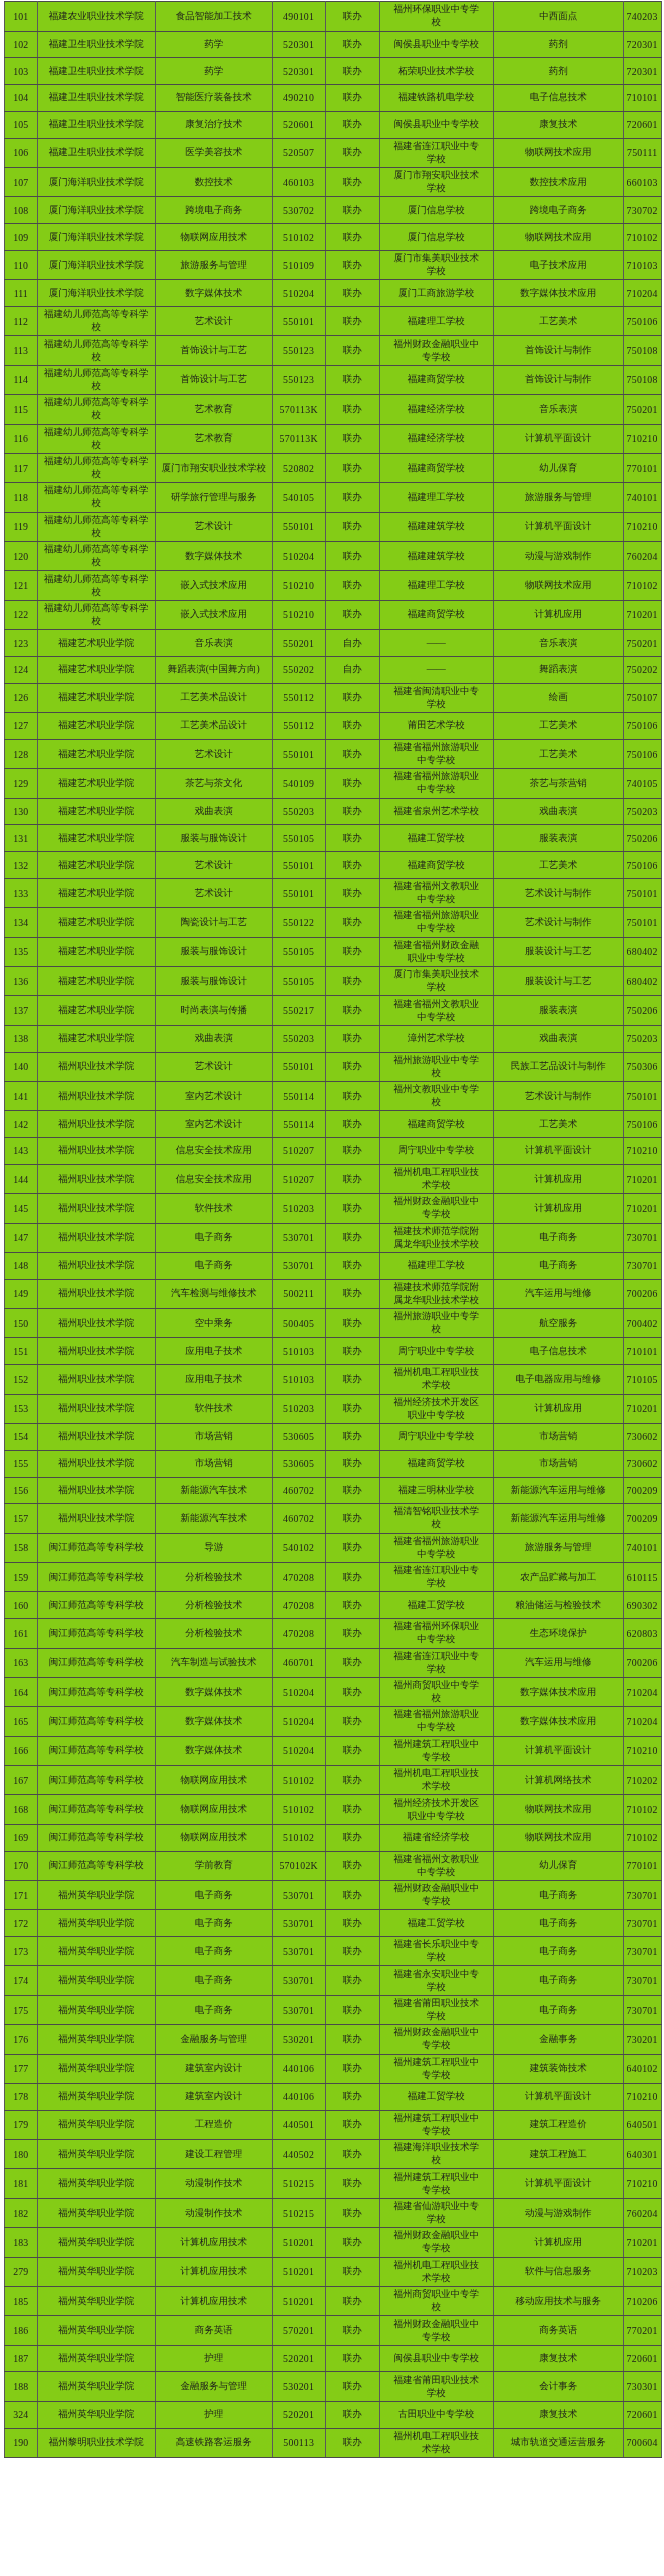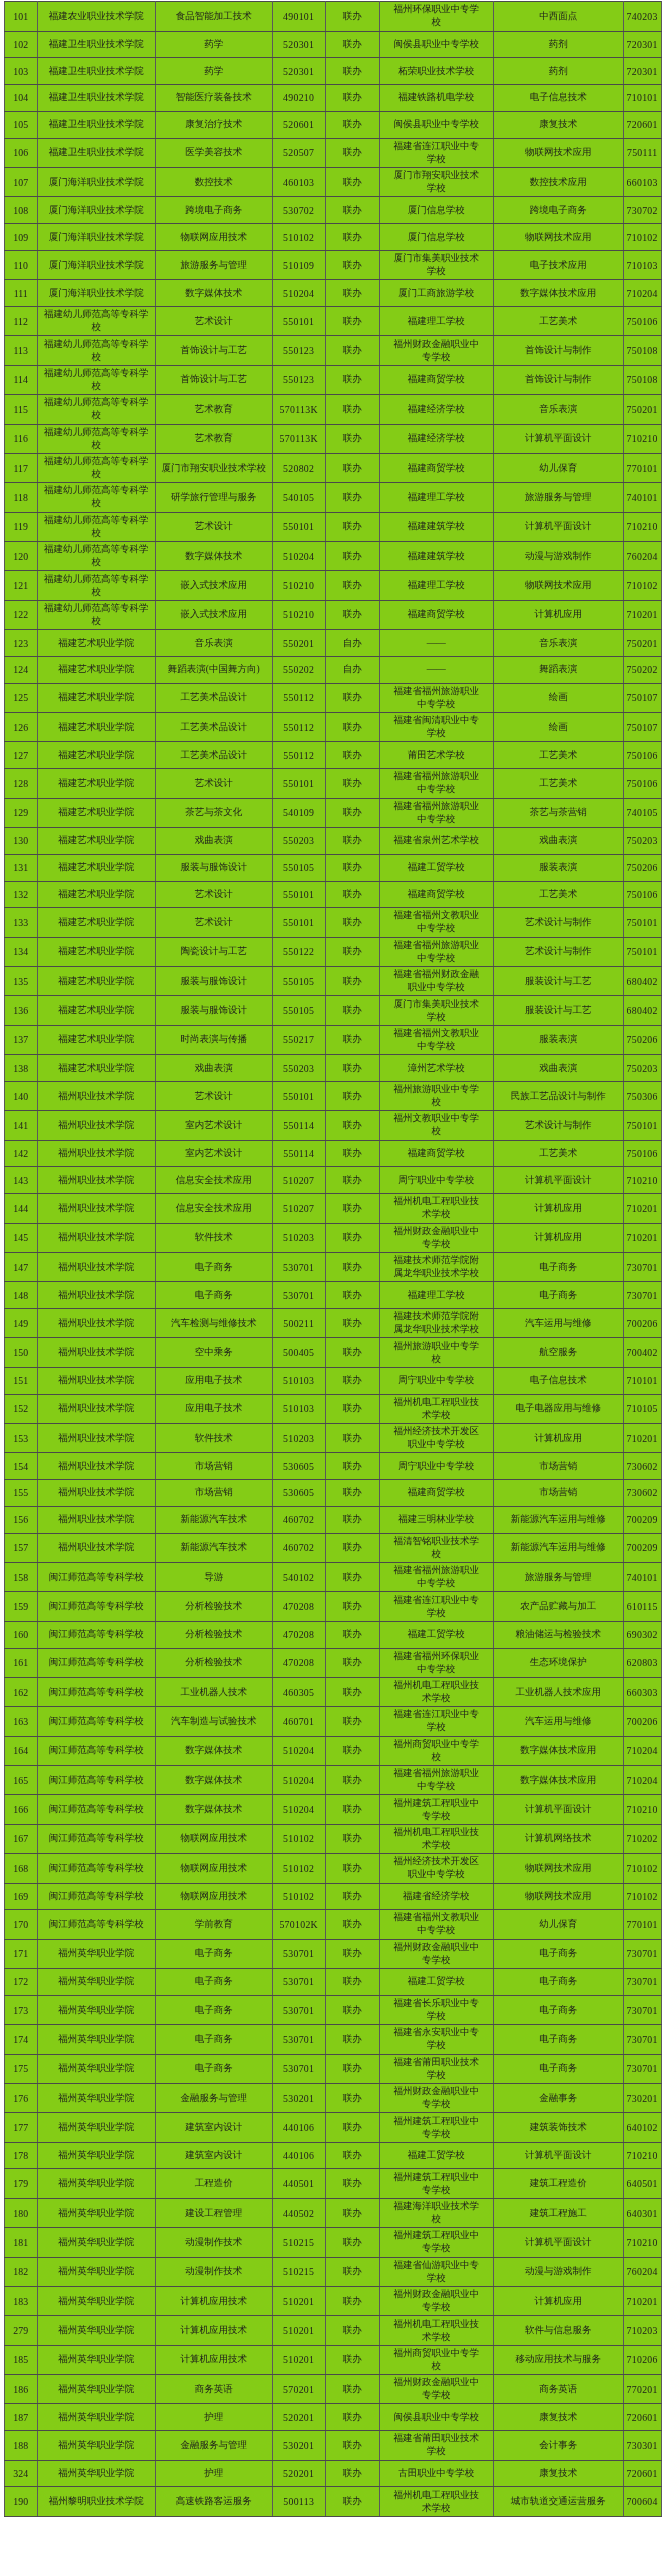--- a/index.html
+++ b/index.html
@@ -267,30 +267,20 @@
           <td class="c-no">124</td>
           <td class="c-college">福建艺术职业学院</td>
           <td class="c-program">舞蹈表演(中国舞方向)</td>
           <td class="c-code">550202</td>
           <td class="c-type">自办</td>
           <td class="c-school">——</td>
           <td class="c-partner">舞蹈表演</td>
           <td class="c-code">750202</td>
         </tr>
         <tr>
-          <td class="c-no">125</td>
-          <td class="c-college">福建艺术职业学院</td>
-          <td class="c-program">工艺美术品设计</td>
-          <td class="c-code">550112</td>
-          <td class="c-type">联办</td>
-          <td class="c-school">福建省福州旅游职业中专学校</td>
-          <td class="c-partner">绘画</td>
-          <td class="c-code">750107</td>
-        </tr>
-        <tr>
           <td class="c-no">126</td>
           <td class="c-college">福建艺术职业学院</td>
           <td class="c-program">工艺美术品设计</td>
           <td class="c-code">550112</td>
           <td class="c-type">联办</td>
           <td class="c-school">福建省闽清职业中专学校</td>
           <td class="c-partner">绘画</td>
           <td class="c-code">750107</td>
         </tr>
         <tr>
@@ -615,30 +605,20 @@
         </tr>
         <tr>
           <td class="c-no">161</td>
           <td class="c-college">闽江师范高等专科学校</td>
           <td class="c-program">分析检验技术</td>
           <td class="c-code">470208</td>
           <td class="c-type">联办</td>
           <td class="c-school">福建省福州环保职业中专学校</td>
           <td class="c-partner">生态环境保护</td>
           <td class="c-code">620803</td>
-        </tr>
-        <tr>
-          <td class="c-no">162</td>
-          <td class="c-college">闽江师范高等专科学校</td>
-          <td class="c-program">工业机器人技术</td>
-          <td class="c-code">460305</td>
-          <td class="c-type">联办</td>
-          <td class="c-school">福州机电工程职业技术学校</td>
-          <td class="c-partner">工业机器人技术应用</td>
-          <td class="c-code">660303</td>
         </tr>
         <tr>
           <td class="c-no">163</td>
           <td class="c-college">闽江师范高等专科学校</td>
           <td class="c-program">汽车制造与试验技术</td>
           <td class="c-code">460701</td>
           <td class="c-type">联办</td>
           <td class="c-school">福建省连江职业中专学校</td>
           <td class="c-partner">汽车运用与维修</td>
           <td class="c-code">700206</td>

